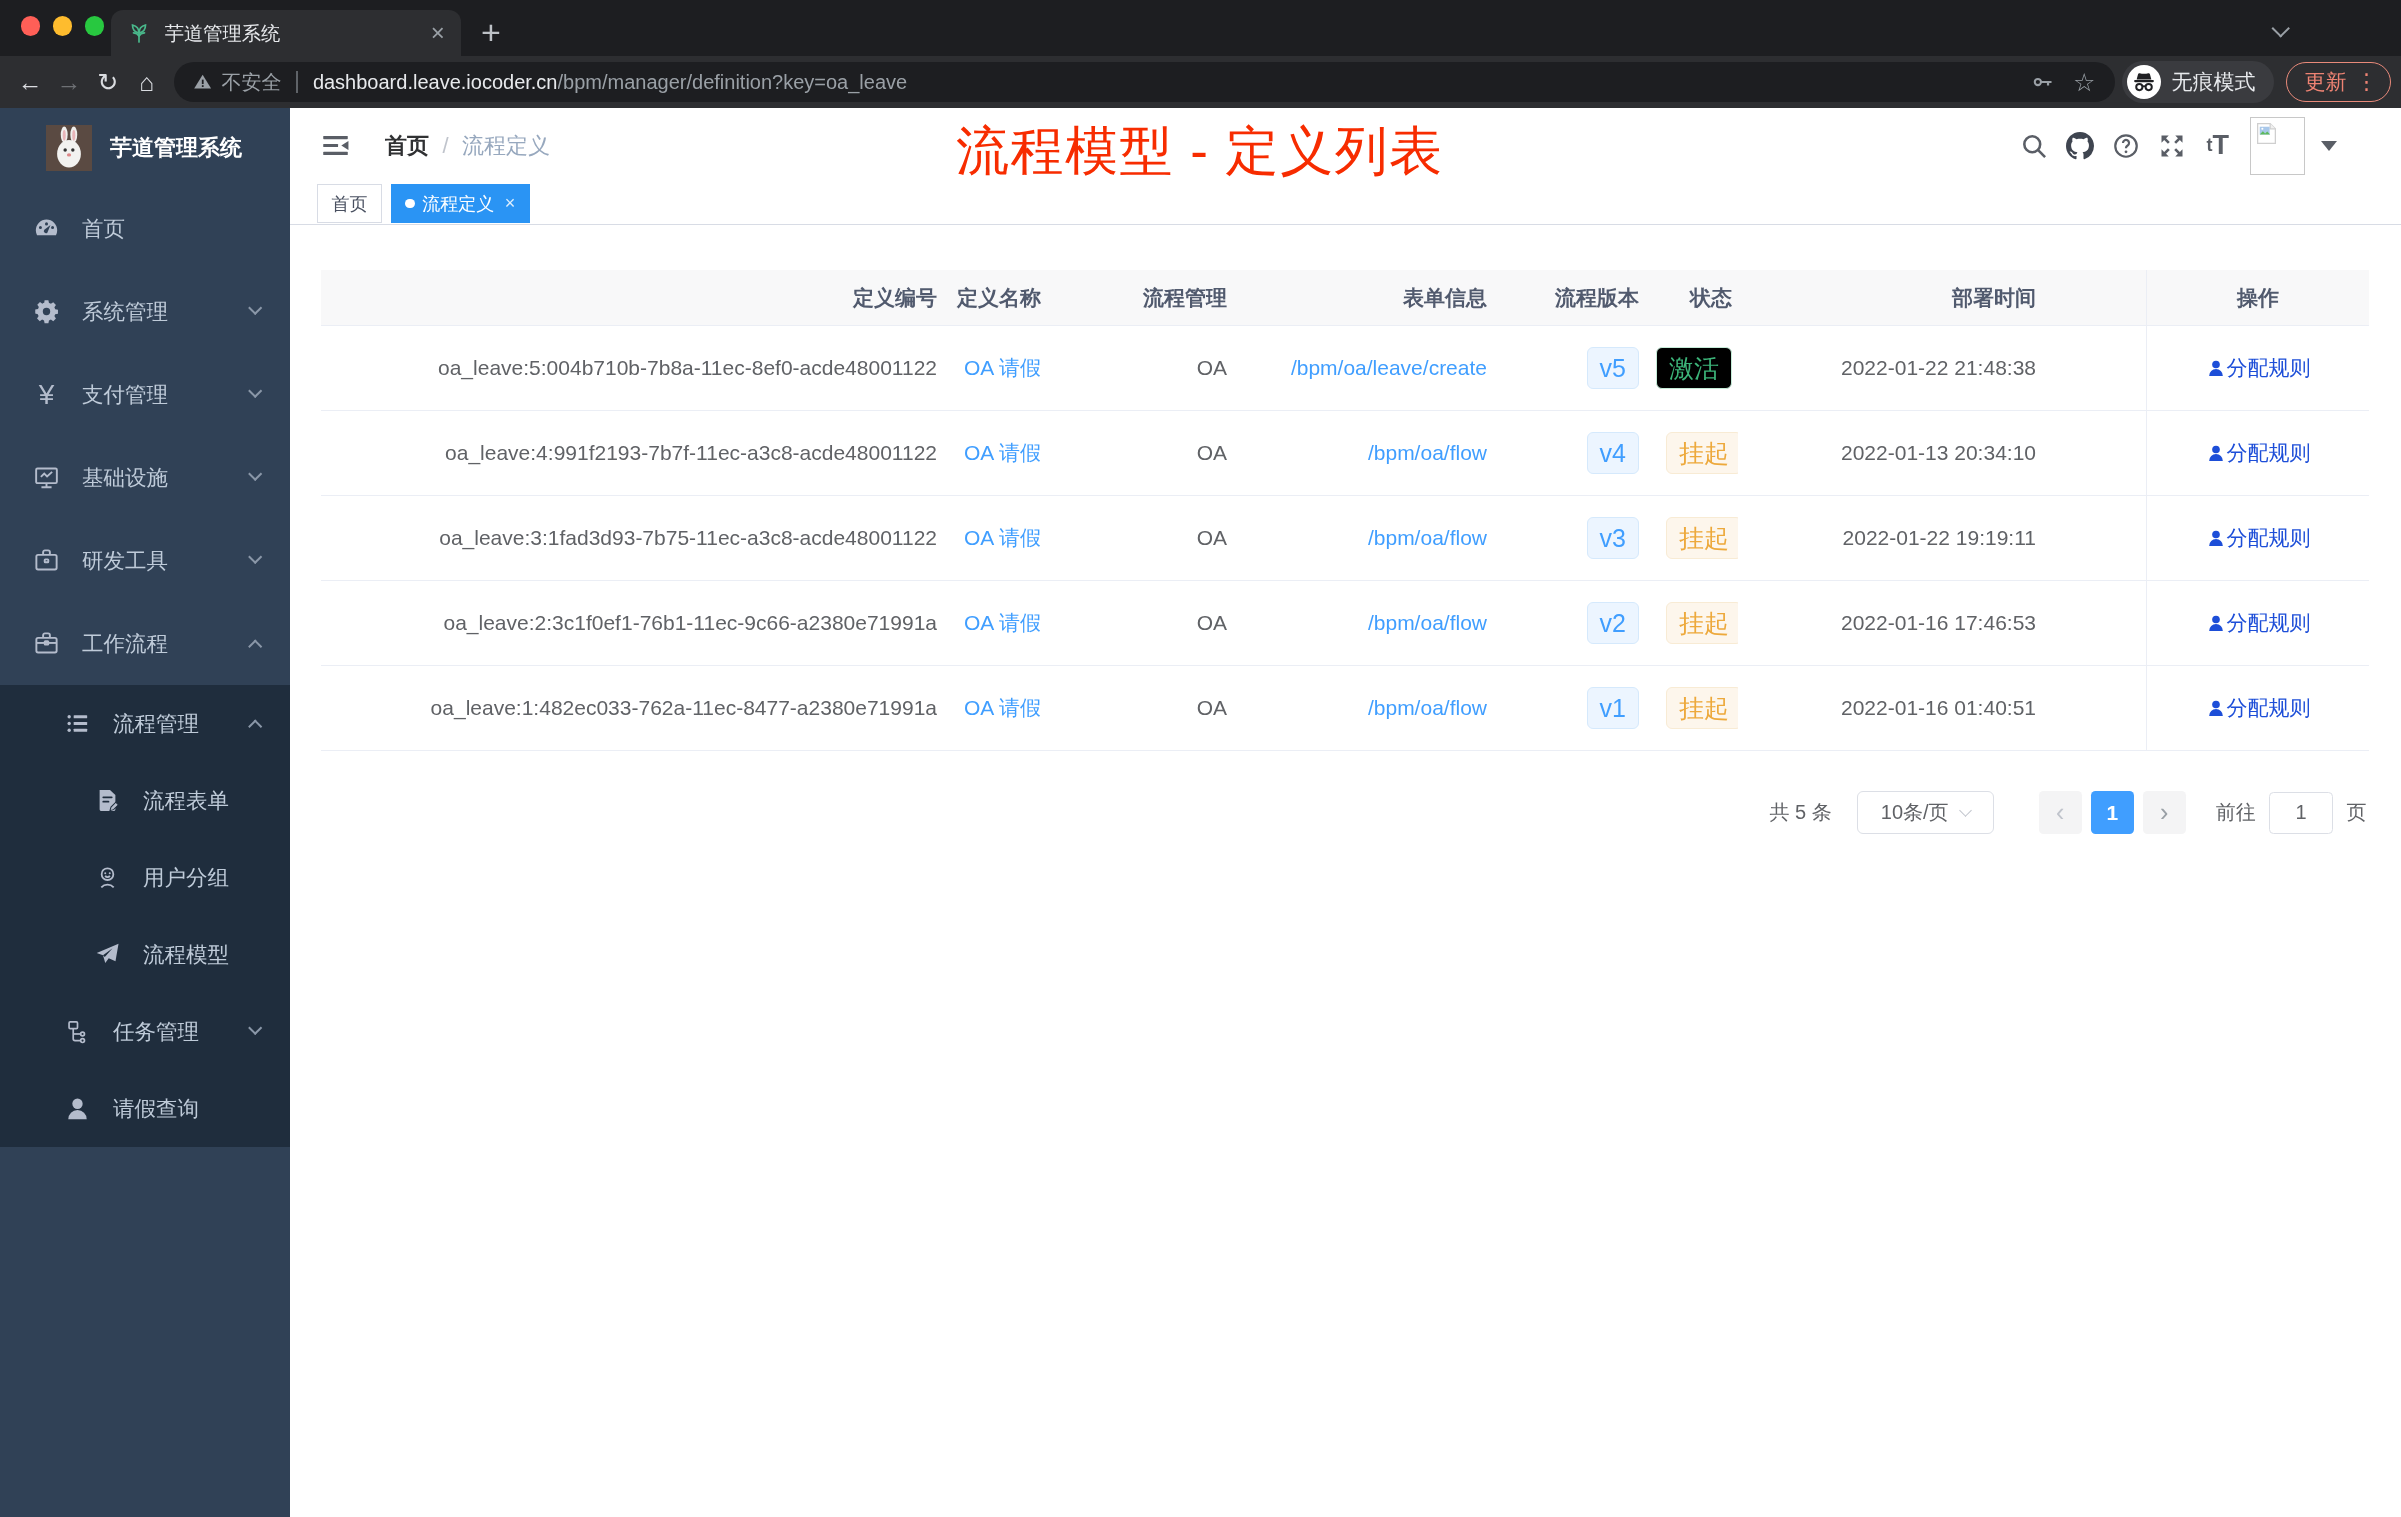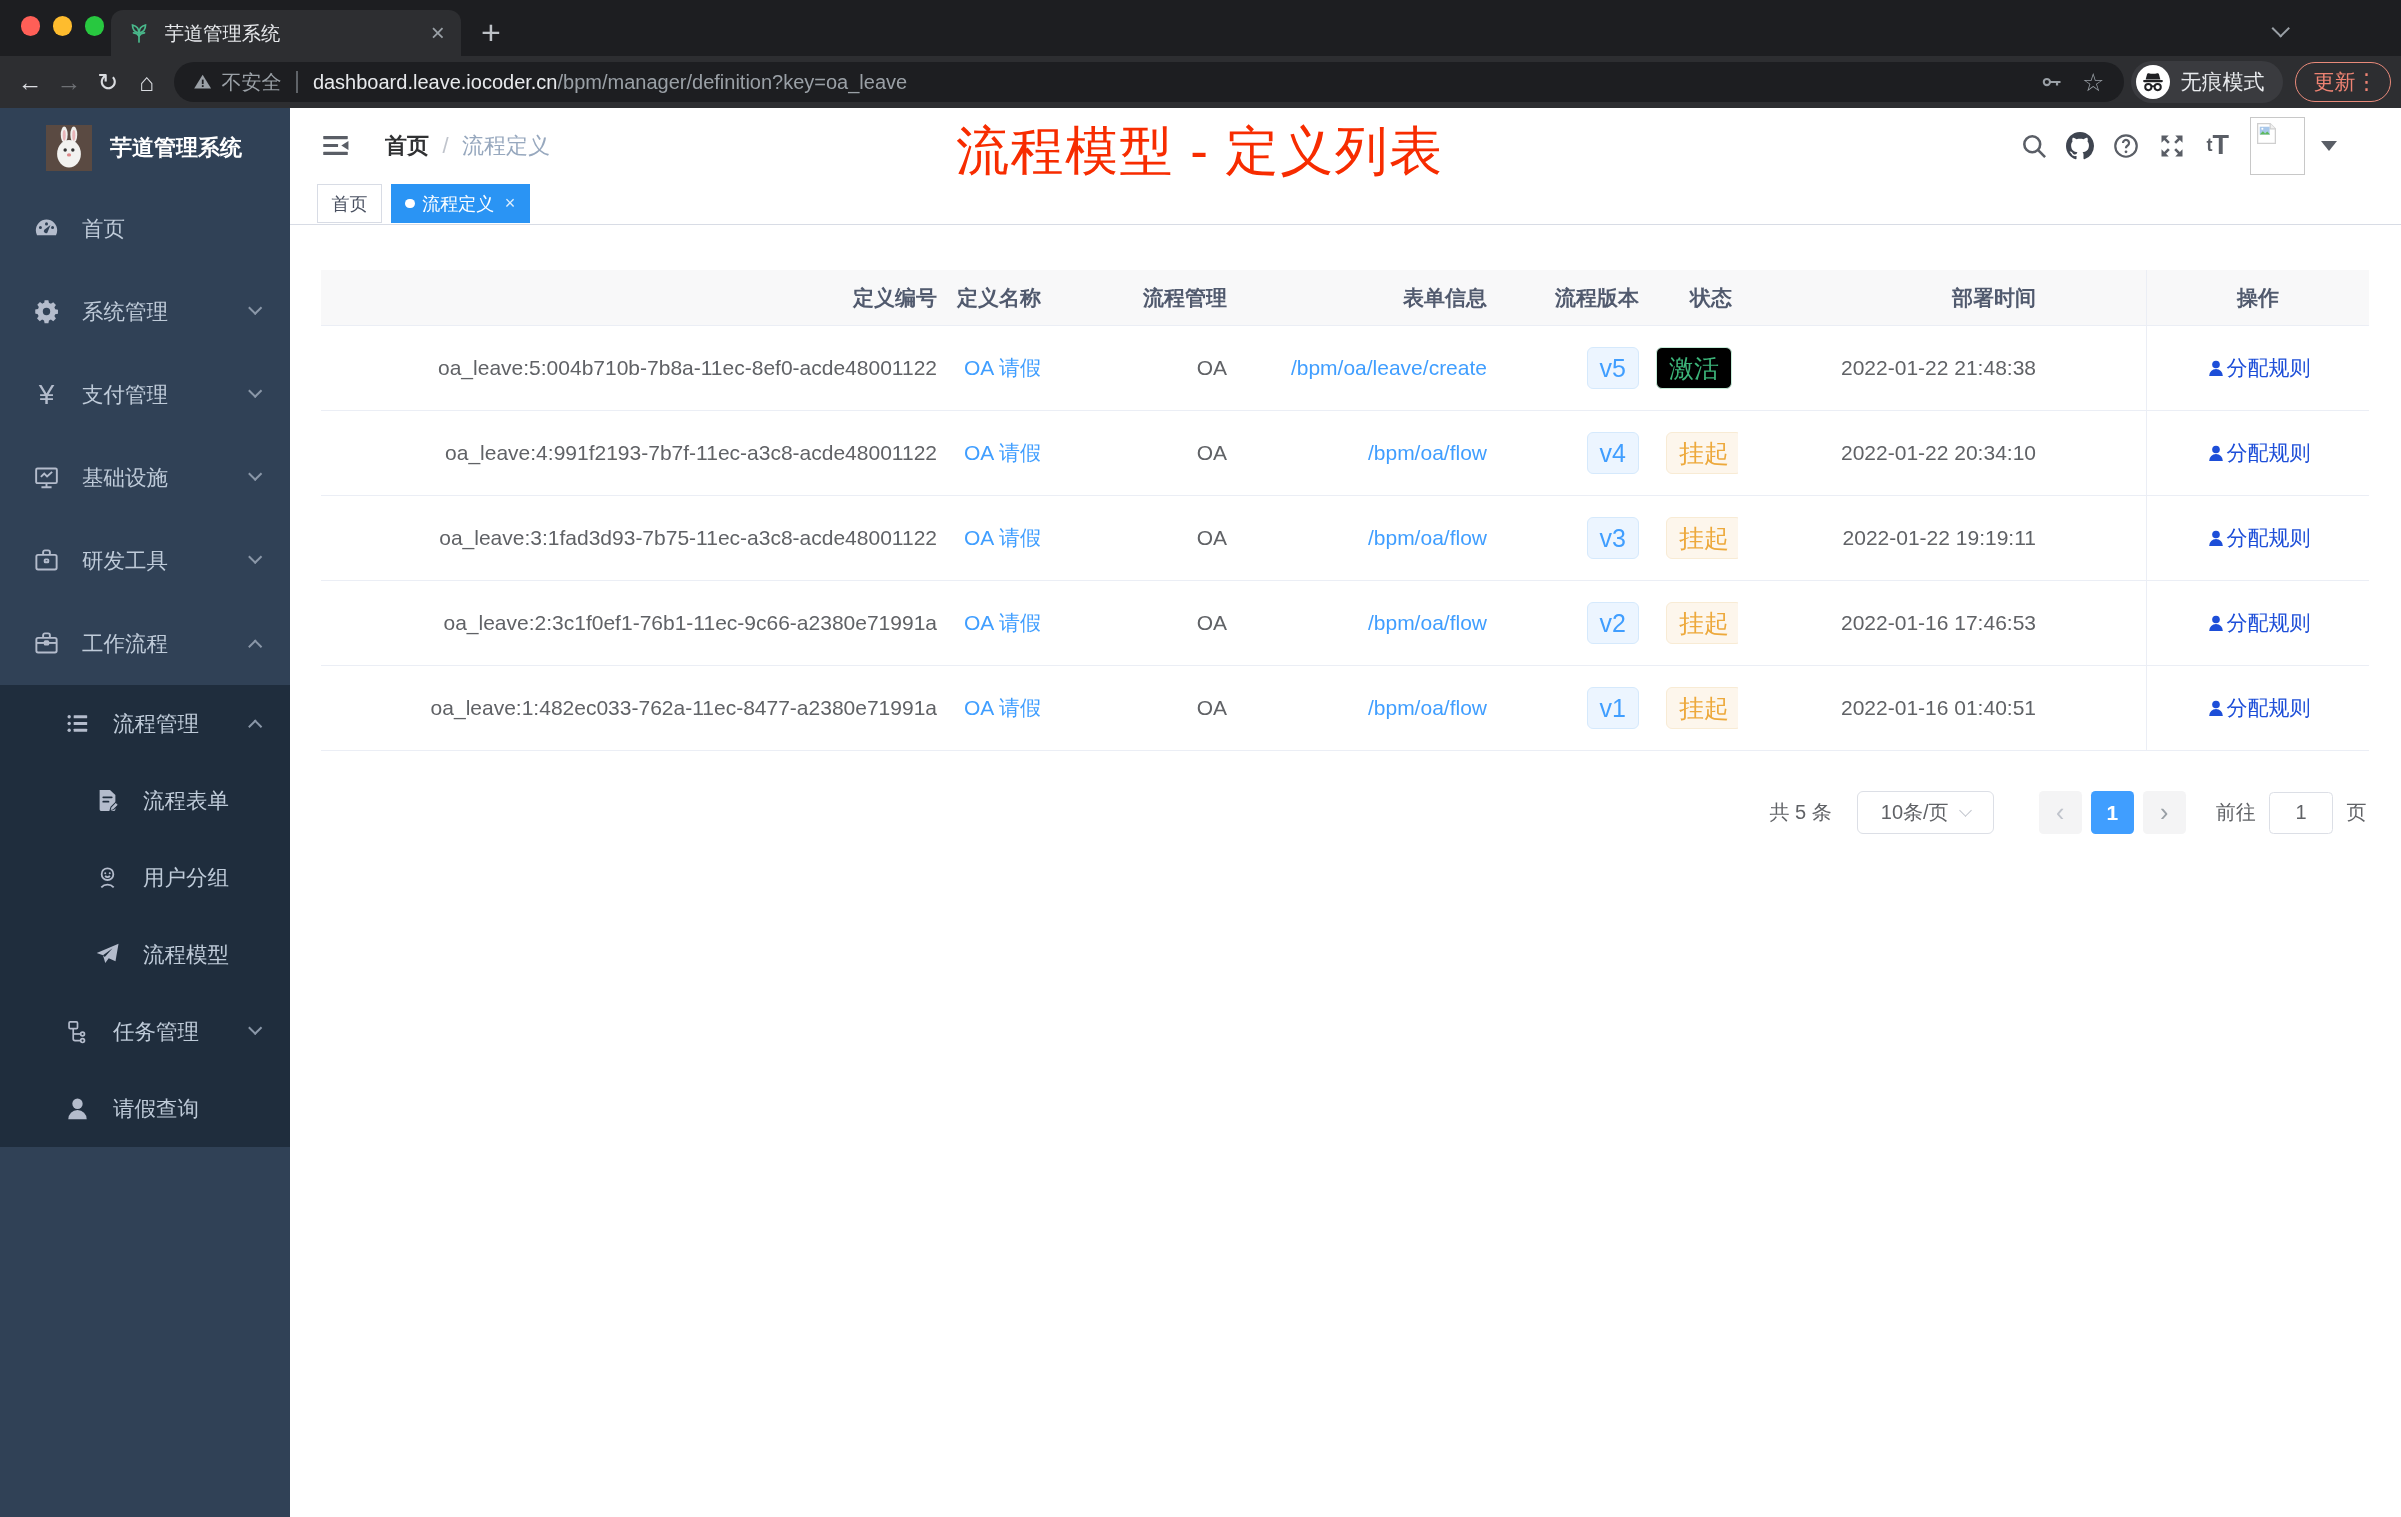--- a/index.html
+++ b/index.html
@@ -33,21 +33,21 @@
   .url-host { color:#e8eaed; font-size:20px; white-space:nowrap; }
   .url-path { color:#9aa0a6; font-size:20px; white-space:nowrap; overflow:hidden; text-overflow:ellipsis; }
   .url-spacer { flex:1; }
   .key-icon { width:22px; height:22px; color:#9aa0a6; flex:none; }
   .star-icon { color:#9aa0a6; font-size:25px; margin-left:19.3px; flex:none; }
   .incog-chip { height:42px; border-radius:21px; background:#3a3b3f; display:flex; align-items:center;
     padding:0 18px 0 4.5px; gap:11px; flex:none; }
   .incog-icon { width:34px; height:34px; }
   .incog-label { color:#e8eaed; font-size:21px; white-space:nowrap; }
   .update-pill { height:40px; border:1.5px solid #e98a7a; border-radius:20px; display:flex; align-items:center;
-    padding:0 12px 0 18px; gap:0; margin-left:12px; flex:none; color:#ee8373; }
+    padding:0 12px 0 18px; gap:9px; margin-left:12px; flex:none; color:#ee8373; }
   .update-label { font-size:21px; }
   .menu-dots { font-size:22px; letter-spacing:0; }
 
   
   .app { display:flex; height:1409px; }
   .sidebar { width:290px; flex:none; background:#304156; }
   .logo-row { height:79px; display:flex; align-items:center; padding-left:46px; gap:18px; }
   .logo-img { width:46px; height:46px; flex:none; }
   .logo-title { color:#fff; font-size:22px; font-weight:bold; white-space:nowrap; }
   .menu-item { height:83px; display:flex; align-items:center; padding-left:33px; position:relative;
@@ -455,21 +455,21 @@
                 </span>
               </div>
             </div>
             <div class="t-row">
               <div class="tc"><span>oa_leave:4:991f2193-7b7f-11ec-a3c8-acde48001122</span></div>
               <div class="tc"><span class="blue-link">OA 请假</span></div>
               <div class="tc"><span>OA</span></div>
               <div class="tc"><span class="blue-link">/bpm/oa/flow</span></div>
               <div class="tc"><span class="badge version">v4</span></div>
               <div class="tc"><span class="badge warning">挂起</span></div>
-              <div class="tc time-col"><span>2022-01-22 20:34:10</span></div>
+              <div class="tc time-col"><span>2022-01-13 20:34:10</span></div>
               <div class="tc action-col">
                 <span class="action-link">
                   <span style="display:flex;">
                     <svg width="20" height="20" viewBox="0 0 24 24" fill="currentColor">
                       <circle cx="12" cy="7.8" r="4.6"></circle>
                       <path d="M3.8 21.5a8.2 8.2 0 0 1 16.4 0z"></path>
                     </svg>
                   </span>
                   <span>分配规则</span>
                 </span>

